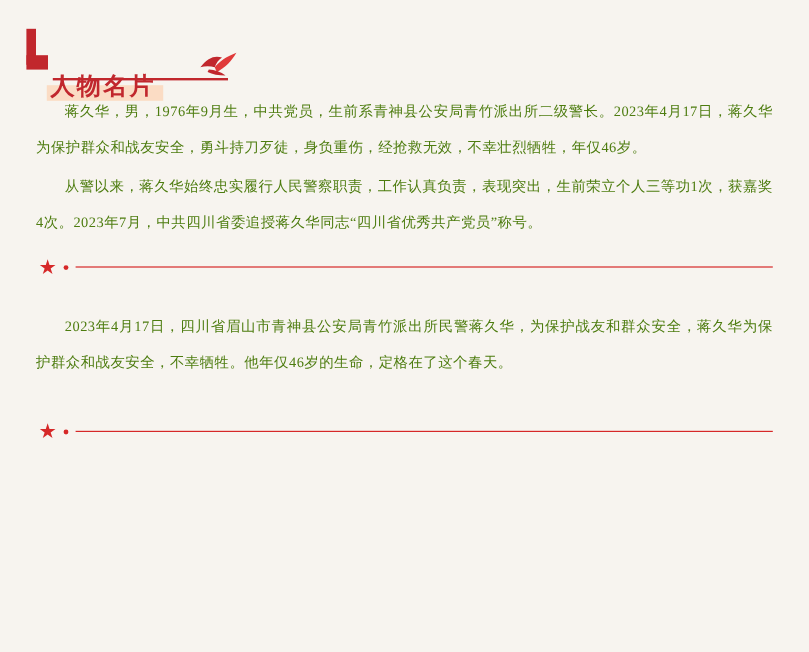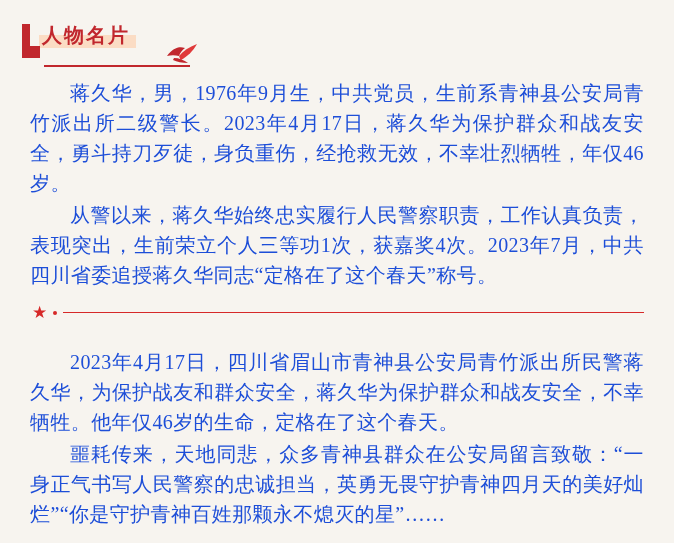--- a/index.html
+++ b/index.html
@@ -37,20 +37,21 @@
   .title-bar {
     width: 8px;
     height: 30px;
     background: #c1272d;
     margin-right: 12px;
     margin-top: 2px;
   }
   .title-text-box {
     position: relative;
     display: inline-block;
+    margin-top: 36px;
   }
   .title-hl {
     position: absolute;
     left: -3px;
     right: -6px;
     bottom: 1px;
     height: 13px;
     background: #fbdcc4;
     z-index: 0;
   }
@@ -86,26 +87,26 @@
     width: 34px;
     height: 24px;
   }
 
   
   .content {
     padding: 0 30px;
   }
   p.para {
     margin: 0 0 2px 0;
-    font-size: 20px;
+    font-size: 12px;
     line-height: 30px;
     text-align: justify;
     text-indent: 2em;
     letter-spacing: 0.4px;
-    color: #1d4ed8;
+    color: #4d7c0f;
   }
   .block {
     margin-bottom: 0;
   }
 
   
   .divider {
     display: flex;
     align-items: center;
     margin: 14px 0 0 0;
@@ -153,34 +154,33 @@
       <path d="M2 14 C8 6 14 4 20 6 C17 8 15 11 14 14 C10 13 6 13 2 14 Z" fill="#c1272d"></path>
       <path d="M14 14 C18 9 24 5 32 2 C28 9 23 14 16 18 C15 17 14.5 15.5 14 14 Z" fill="#e03a3a"></path>
       <path d="M9 16 C14 16 19 18 23 21 C17 21 12 20 8 18 Z" fill="#c1272d"></path>
     </svg>
   </div>
 
   <div class="content">
 
     <div class="block">
       <p class="para">蒋久华，男，1976年9月生，中共党员，生前系青神县公安局青竹派出所二级警长。2023年4月17日，蒋久华为保护群众和战友安全，勇斗持刀歹徒，身负重伤，经抢救无效，不幸壮烈牺牲，年仅46岁。</p>
-      <p class="para">从警以来，蒋久华始终忠实履行人民警察职责，工作认真负责，表现突出，生前荣立个人三等功1次，获嘉奖4次。2023年7月，中共四川省委追授蒋久华同志“定格在了这个春天”称号。</p>
+      <p class="para">从警以来，蒋久华始终忠实履行人民警察职责，工作认真负责，表现突出，生前荣立个人三等功1次，获嘉奖4次。2023年7月，中共四川省委追授蒋久华同志“四川省优秀共产党员”称号。</p>
     </div>
 
     <div class="divider">
       <span class="star">★</span>
       <span class="dot"></span>
       <span class="dline"></span>
     </div>
 
     <div class="spacer-1"></div>
 
     <div class="block">
       <p class="para">2023年4月17日，四川省眉山市青神县公安局青竹派出所民警蒋久华，为保护战友和群众安全，蒋久华为保护群众和战友安全，不幸牺牲。他年仅46岁的生命，定格在了这个春天。</p>
-      <p class="para">噩耗传来，天地同悲，众多青神县群众在公安局留言致敬：“一身正气书写人民警察的忠诚担当，英勇无畏守护青神四月天的美好灿烂”“你是守护青神百姓那颗永不熄灭的星”……</p>
     </div>
 
     <div class="spacer-2"></div>
 
     <div class="divider">
       <span class="star">★</span>
       <span class="dot"></span>
       <span class="dline"></span>
     </div>
 

